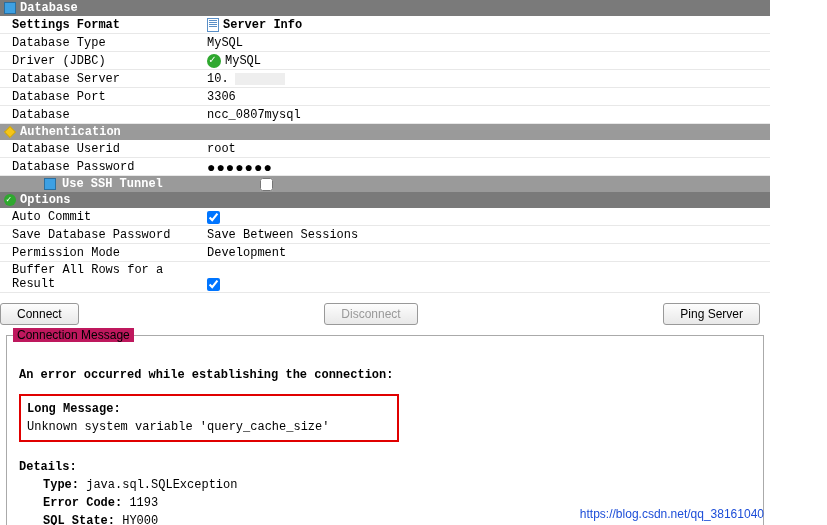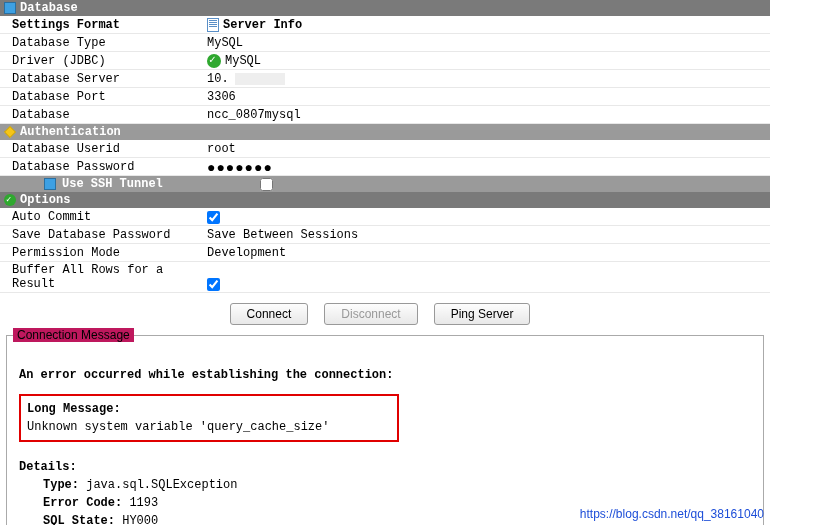--- a/index.html
+++ b/index.html
@@ -104,21 +104,21 @@
     width: 13px; height: 13px;
     margin: 0;
   }
   .dots {
     letter-spacing: 1px;
     font-size: 14px;
     line-height: 12px;
   }
   .button-row {
     display: flex;
-    justify-content: center;
+    justify-content: space-between;
     gap: 16px;
     padding: 10px 10px 10px 0;
   }
   button {
     font-family: Arial, sans-serif;
     font-size: 12px;
     padding: 3px 16px;
     background: linear-gradient(#fdfdfd, #e8e8e8);
     border: 1px solid #999;
     border-radius: 3px;

